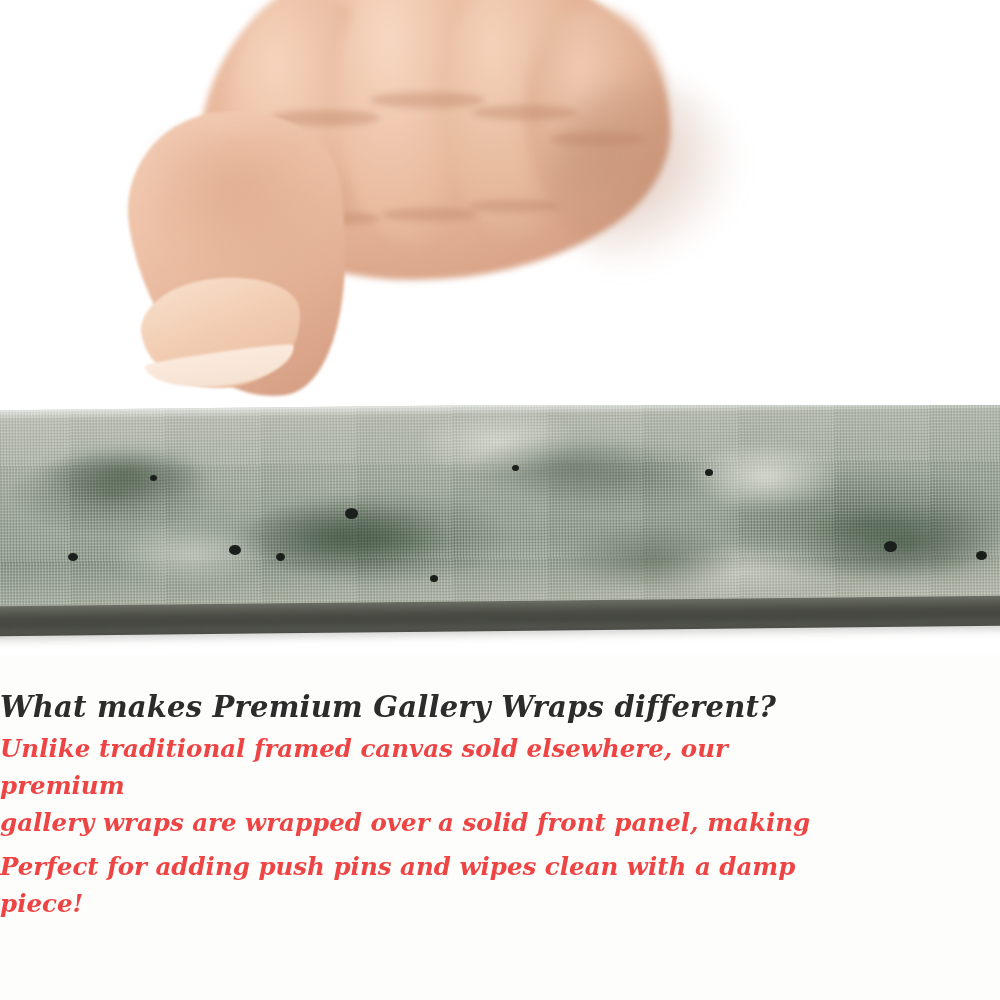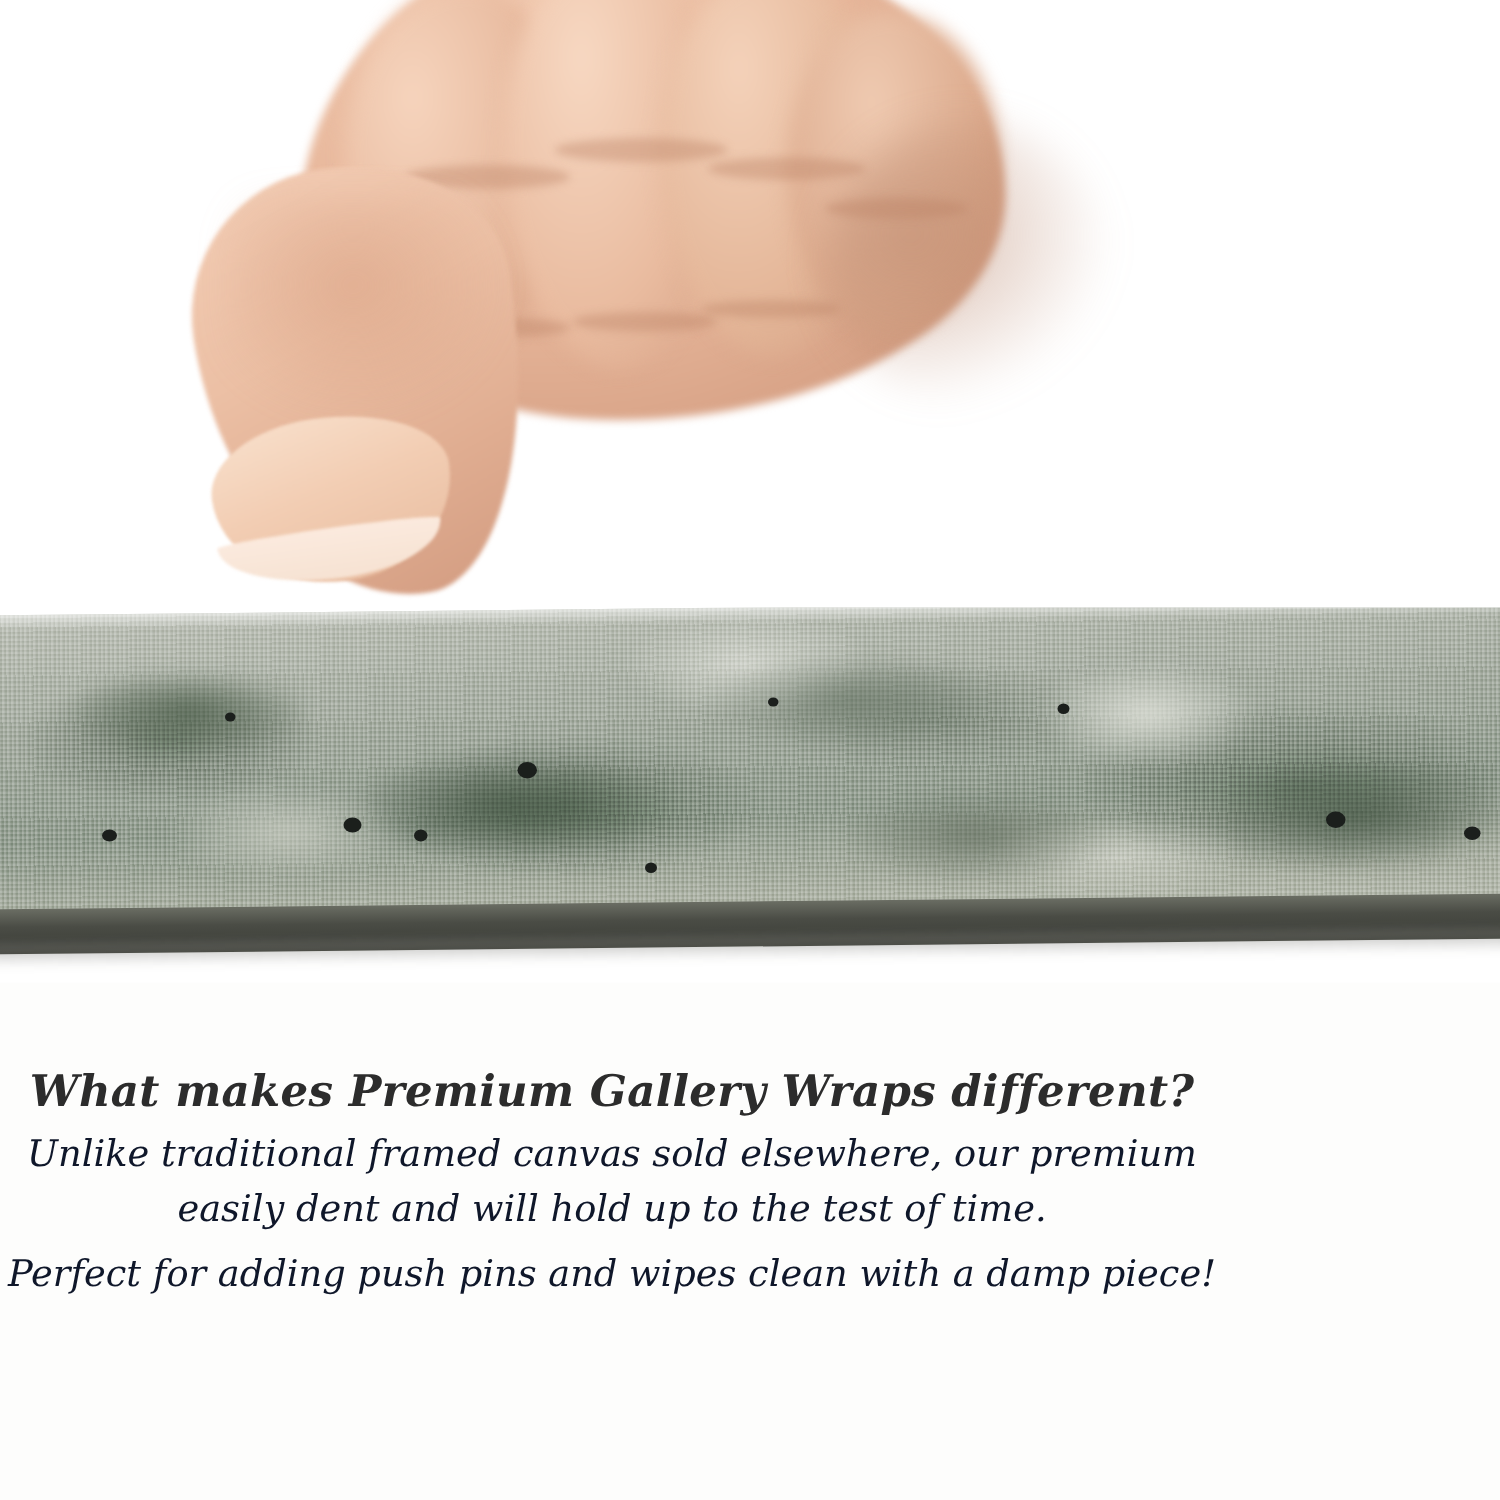--- a/index.html
+++ b/index.html
@@ -205,38 +205,36 @@
     background: linear-gradient(180deg, rgba(255,255,255,0.55) 0%, rgba(255,255,255,0) 100%);
     transform: rotate(-0.6deg);
   }
 
   
   .caption {
     position: absolute;
     left: 0;
     top: 690px;
     width: 816px;
-    text-align: center;
     font-family: "DejaVu Serif", serif;
     font-style: italic;
     color: #2c2c2c;
-    margin-top: 20px;
   }
   .caption h2 {
     margin: 0 0 6px 0;
     font-size: 29px;
     font-weight: 700;
     letter-spacing: 0.2px;
   }
   .caption p {
     margin: 0;
     font-size: 24.5px;
     line-height: 1.52;
-    font-weight: 400;
-    color: #0f172a;
+    font-weight: 700;
+    color: #ef4444;
   }
   .caption p .l {
     display: block;
   }
   .caption .last {
     margin-top: 6px;
   }
 </style>
 </head>
 <body>
@@ -293,18 +291,18 @@
       <div class="strip-top-hl"></div>
       <div class="strip-bottom"></div>
       <div class="strip-shadow"></div>
     </div>
   </div>
 
   <div class="caption">
     <h2>What makes Premium Gallery Wraps different?</h2>
     <p>
       <span class="l">Unlike traditional framed canvas sold elsewhere, our premium</span>
-      <span class="l">easily dent and will hold up to the test of time.</span>
+      <span class="l">gallery wraps are wrapped over a solid front panel, making</span>
       <span class="l last">Perfect for adding push pins and wipes clean with a damp piece!</span>
     </p>
   </div>
 
 </div>
 
 </body></html>

